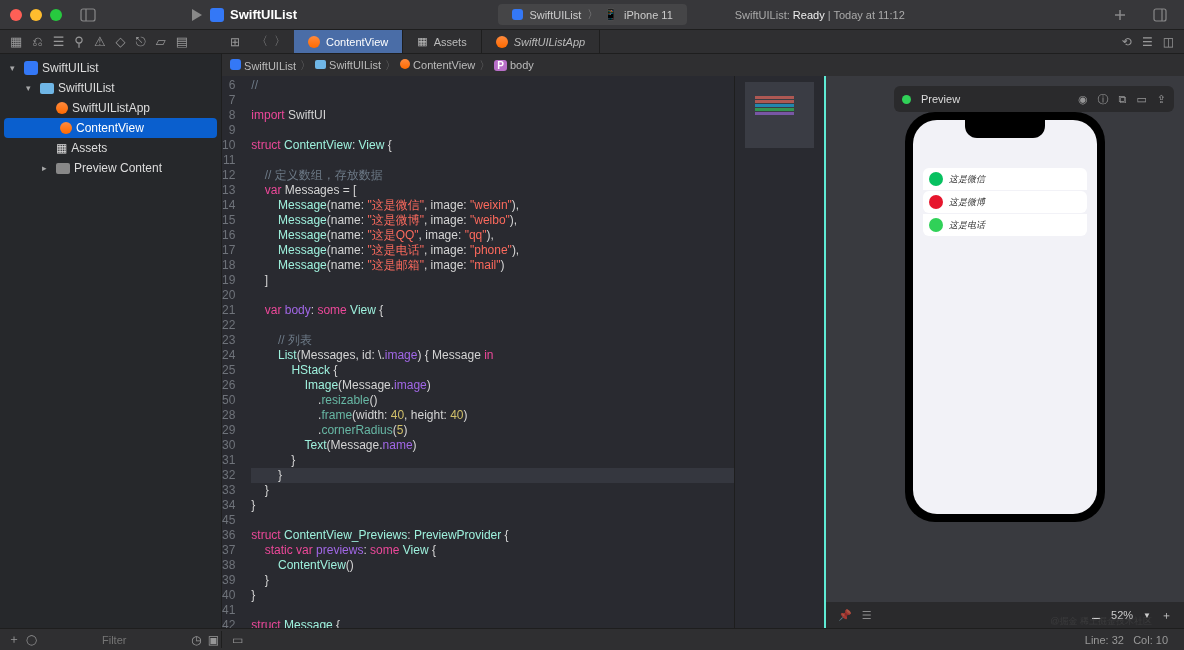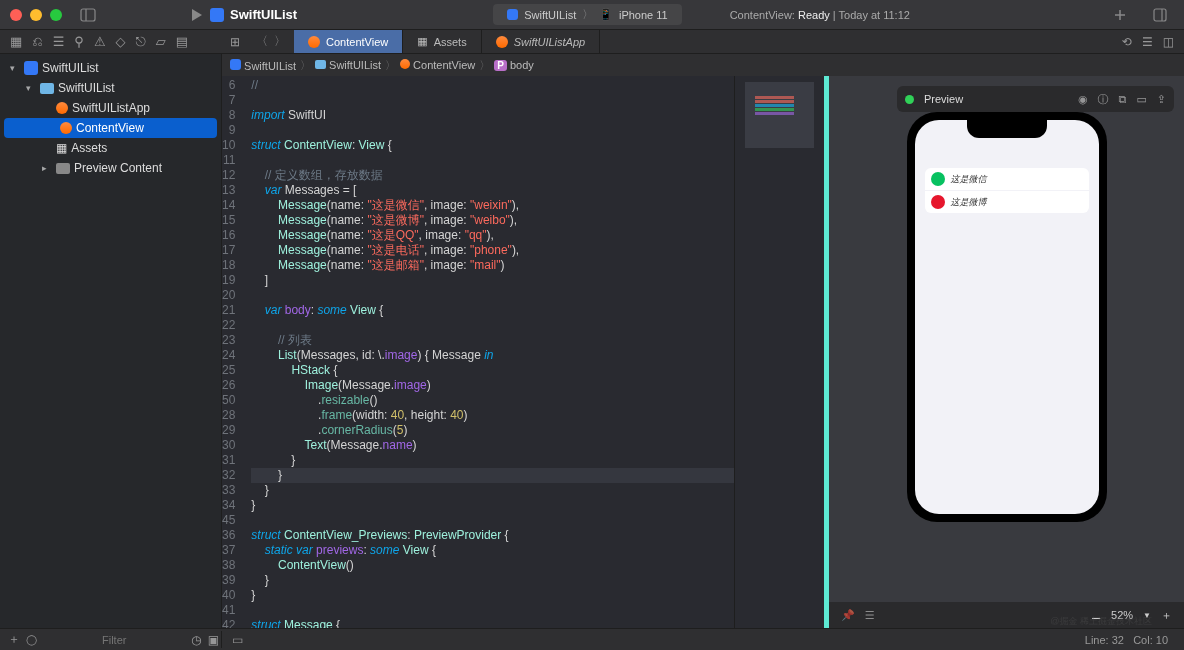--- a/index.html
+++ b/index.html
@@ -48,28 +48,28 @@
     
     
     .center { flex:1; display:flex; flex-direction:column; min-width:0;}
     .editor-wrap { flex:1; display:flex; min-height:0;}
     .editor { flex:1; display:flex; font-family: "SF Mono","Menlo",monospace; font-size:12px; background:#292a30; overflow:hidden;}
     .gutter { background:#292a30; color:#6f737a; text-align:right; padding:2px 8px 2px 0; user-select:none; line-height:15px;}
     .gutter div{height:15px;}
     .code { padding:2px 0 2px 8px; line-height:15px; white-space:pre; color:#d4d4d4; position:relative; flex:1;}
     .code div{height:15px;}
     .hl-line{background:#35373f;}
-    .kw{color:#0ea5e9;font-style:italic;} .type{color:#9ef1dd;} .str{color:#fc6a5d;} .prop{color:#a167e6;}
+    .kw{color:#ec4899;} .type{color:#9ef1dd;} .str{color:#fc6a5d;} .prop{color:#a167e6;}
     .cmt{color:#6c7986;} .fn{color:#67b7a4;} .num{color:#d0bf69;}
     
     .minimap { width:90px; background:#292a30; border-left:1px solid #1e1e1e; position:relative;}
     .mm-block{position:absolute;left:10px;right:10px;}
     
     
-    .preview { width:360px; background:#393a3f; border-left:5px solid #5eead4; position:relative; display:flex; flex-direction:column;}
+    .preview { width:360px; background:#393a3f; border-left:2px solid #5eead4; position:relative; display:flex; flex-direction:column;}
     .pv-toolbar { position:absolute; top:10px; left:68px; right:10px; height:26px; background:#2a2a2c; border-radius:6px; display:flex; align-items:center; padding:0 8px; gap:10px; font-size:11px;}
     .pv-dot{width:9px;height:9px;border-radius:50%;background:#30d158;}
     .pv-ic{opacity:.6;}
     .pv-body{flex:1; display:flex; justify-content:center; align-items:flex-start; padding-top:36px;}
     
     
     .iphone { width:200px; height:410px; background:#000; border-radius:30px; padding:8px; }
     .screen { width:100%; height:100%; background:#f2f2f7; border-radius:24px; position:relative; overflow:hidden;font-style:italic;}
     .notch { position:absolute; top:0; left:50%; transform:translateX(-50%); width:80px; height:18px; background:#000; border-radius:0 0 12px 12px;}
     .list { padding:48px 10px 0 10px;}
@@ -109,21 +109,21 @@
   <div class="tb-center">
     <div class="scheme">
       <span class="proj-ic" style="width:11px;height:11px;"></span>
       <span>SwiftUIList</span>
       <span class="sep" style="opacity:.5">〉</span>
       <span>📱</span>
       <span>iPhone 11</span>
     </div>
     <div style="width:40px"></div>
     <div class="status">
-      <span>ContentView:</span>
+      <span>SwiftUIList:</span>
       <span class="ready">Ready</span>
       <span>| Today at 11:12</span>
     </div>
   </div>
   <div class="tb-right">
     <svg class="tb-icon" viewBox="0 0 16 16">
         <path d="M8 3v10M3 8h10" stroke="#aaa" stroke-width="1.5"></path>
       </svg>
     <svg class="tb-icon" viewBox="0 0 16 16">
         <rect x="2" y="2" width="12" height="12" rx="2" fill="none" stroke="#aaa" stroke-width="1.2"></rect>
@@ -284,20 +284,24 @@
               <div class="notch"></div>
               <div class="list" id="pvlist">
                   <div class="cell">
                     <span class="app-ic ic-wx"></span>
                     <span>这是微信</span>
                   </div>
                   <div class="cell">
                     <span class="app-ic ic-wb"></span>
                     <span>这是微博</span>
                   </div>
+                  <div class="cell">
+                    <span class="app-ic ic-ph"></span>
+                    <span>这是电话</span>
+                  </div>
                 </div>
             </div>
           </div>
         </div>
         <div class="pv-footer">
           <span style="margin-right:auto;opacity:.6;">📌</span>
           <span style="opacity:.6;">☰</span>
           <span style="flex:1"></span>
           <span>⚊</span>
           <span>52%</span>

